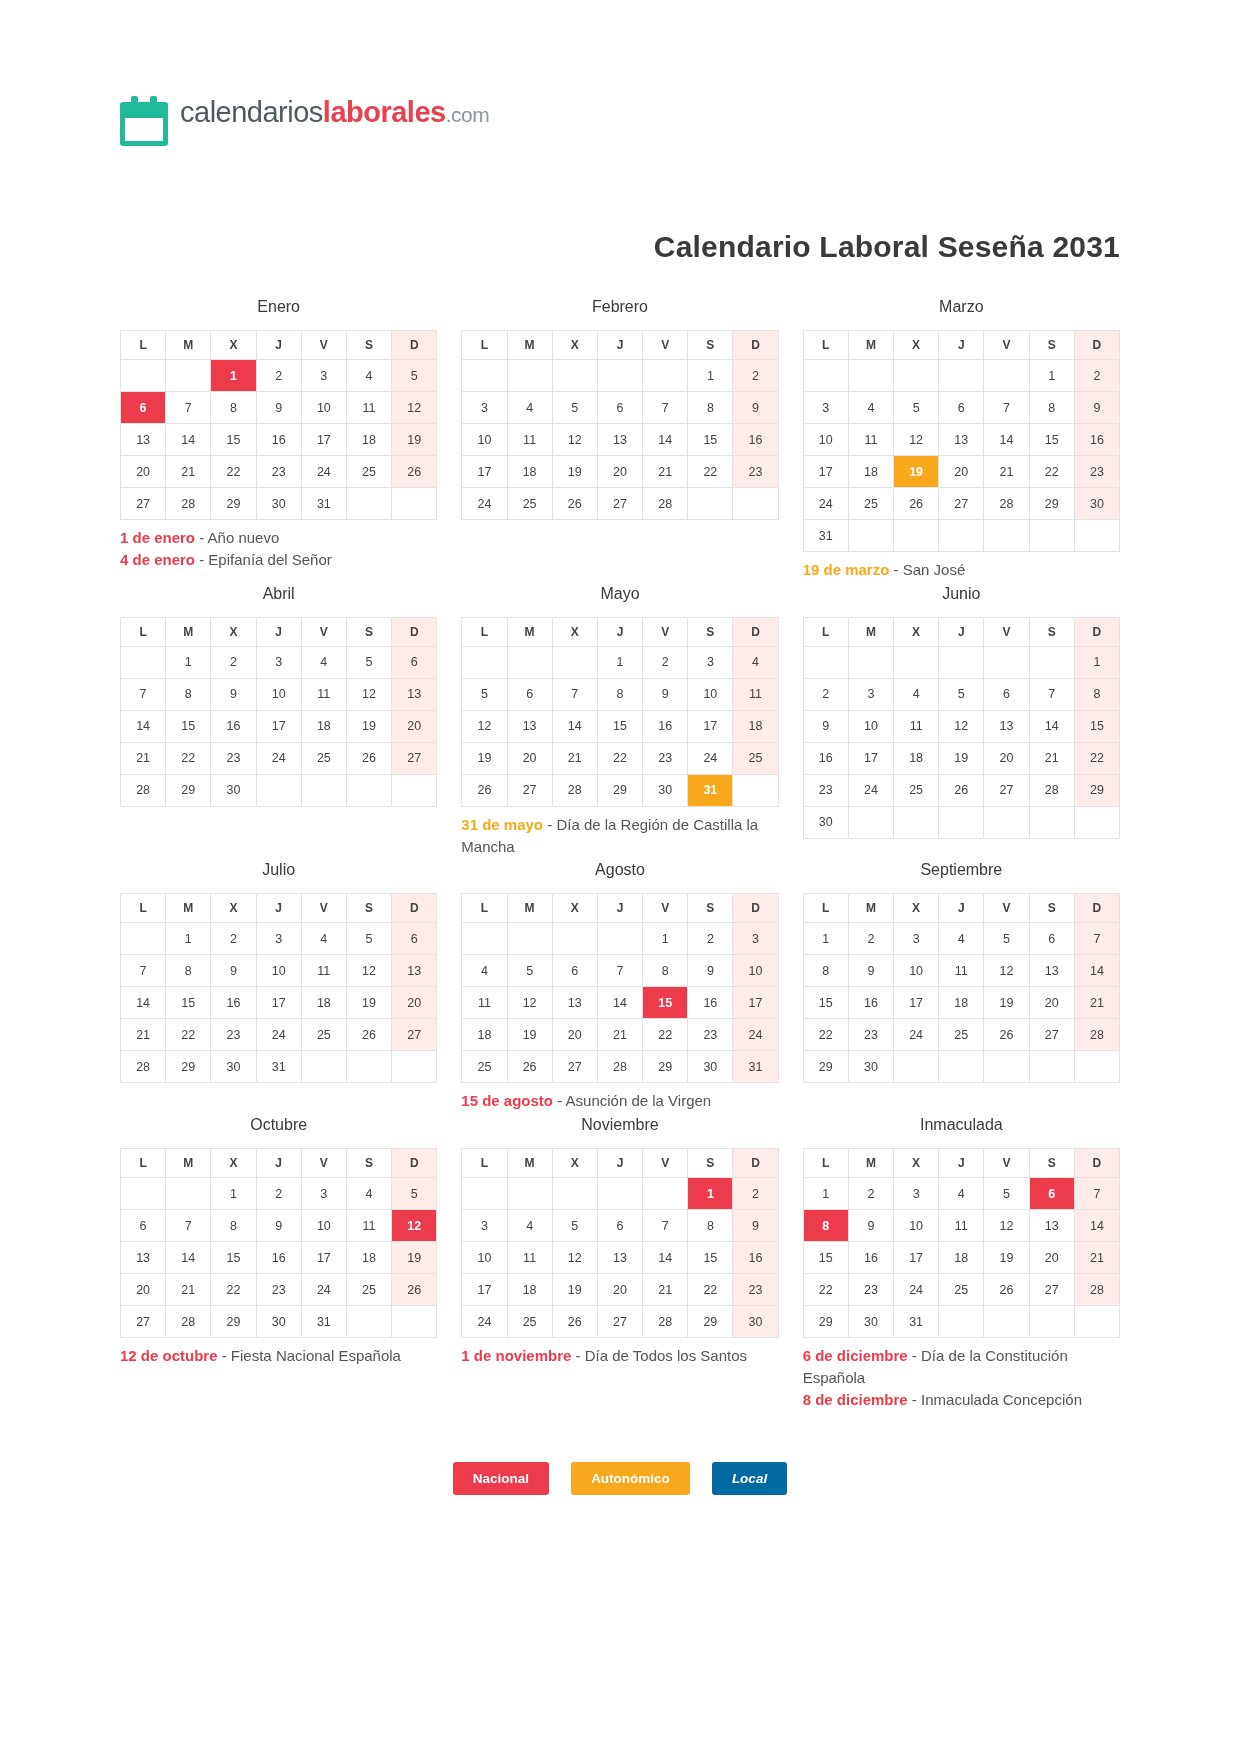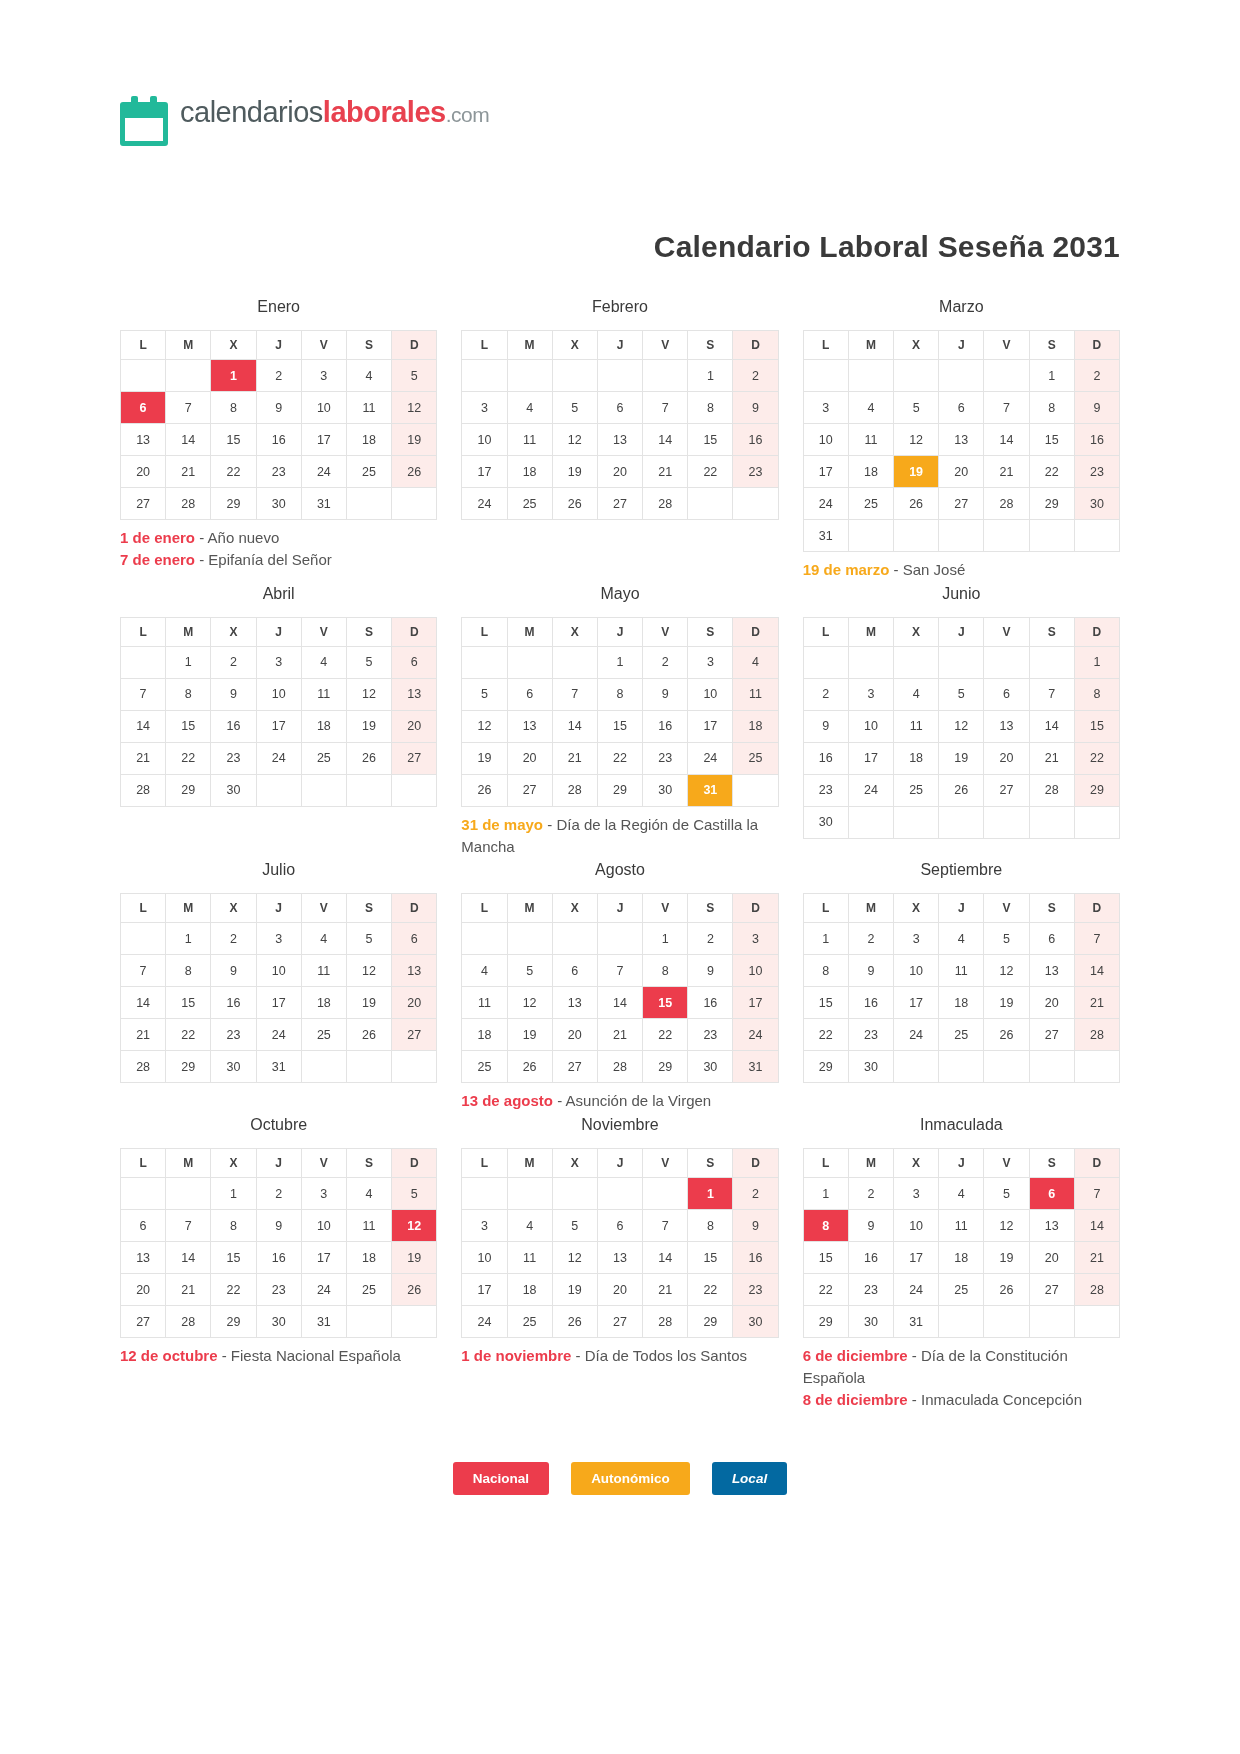--- a/index.html
+++ b/index.html
@@ -268,21 +268,21 @@
               <td class="">29</td>
               <td class="">30</td>
               <td class="">31</td>
               <td class="empty">&nbsp;</td>
               <td class="empty">&nbsp;</td>
             </tr>
           </tbody>
         </table>
         <div class="notes">
           <div class="note nac"><span class="d">1 de enero</span><span> - Año nuevo</span></div>
-          <div class="note nac"><span class="d">7 de enero</span><span> - Epifanía del Señor</span></div>
+          <div class="note nac"><span class="d">4 de enero</span><span> - Epifanía del Señor</span></div>
         </div>
       </div>
       <div class="month">
         <div class="month-name">Febrero</div>
         <table class="cal">
           <thead>
             <tr>
               <th>L</th>
               <th>M</th>
               <th>X</th>
@@ -736,21 +736,21 @@
               <td class="">26</td>
               <td class="">27</td>
               <td class="">28</td>
               <td class="">29</td>
               <td class="">30</td>
               <td class="sun">31</td>
             </tr>
           </tbody>
         </table>
         <div class="notes">
-          <div class="note nac"><span class="d">13 de agosto</span><span> - Asunción de la Virgen</span></div>
+          <div class="note nac"><span class="d">15 de agosto</span><span> - Asunción de la Virgen</span></div>
         </div>
       </div>
       <div class="month">
         <div class="month-name">Septiembre</div>
         <table class="cal">
           <thead>
             <tr>
               <th>L</th>
               <th>M</th>
               <th>X</th>

